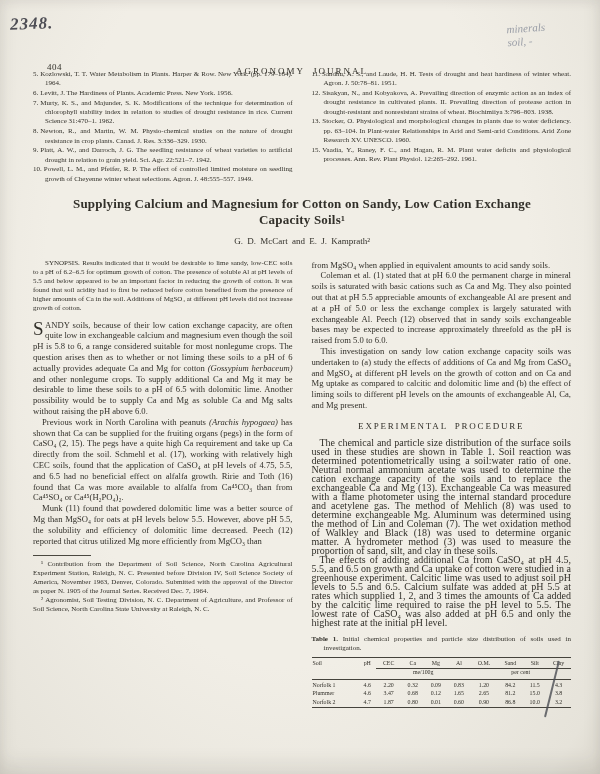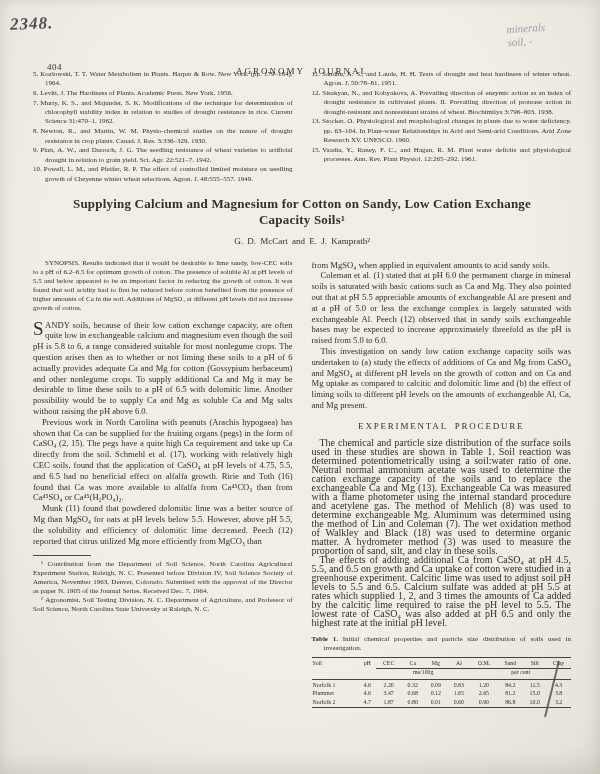--- a/index.html
+++ b/index.html
@@ -24,21 +24,21 @@
   .ref { padding-left:12px; text-indent:-12px; margin-bottom:0.5px; }
   .ref .num { padding-right:2px; }
   .titleblock { text-align:center; margin-top:11px; }
   .arttitle { font-size:13px; font-weight:bold; line-height:16.5px; width:470px; margin:0 auto; letter-spacing:0.2px; }
   .authors { font-size:9px; margin-top:7px; word-spacing:2px; }
   .main { margin-top:13px; }
   .synopsis { font-size:7px; line-height:9px; text-align:justify; text-indent:12px; margin-bottom:7px; }
   .body-p { font-size:8.6px; line-height:10.8px; text-align:justify; }
   .body-p.ind { text-indent:9px; }
   .dropcap { float:left; font-size:19px; line-height:17px; padding-right:1.5px; }
-  .species { }
+  .species { font-style:italic; }
   .fnrule { width:58px; border:none; border-top:0.8px solid #4a4840; margin:9px 0 4px 0; }
   .fn { font-size:7px; line-height:9px; text-align:justify; text-indent:8px; }
   .sechead { text-align:center; font-size:9px; font-weight:normal; letter-spacing:1.8px; word-spacing:3px; margin:10px 0 7px 0; }
   .exp-p { font-size:10px; line-height:9px; text-align:justify; text-indent:8px; }
   .tblcap { font-size:7px; line-height:9px; text-align:justify; margin-top:8px; padding-left:12px; text-indent:-12px; }
   .tblcap b { font-weight:bold; }
   table.soil { width:100%; border-collapse:collapse; margin-top:4px; font-size:5.9px; line-height:7.5px; border-top:0.8px solid #45433c; border-bottom:0.8px solid #45433c; }
   table.soil th, table.soil td { font-weight:normal; padding:0.5px 1px; text-align:center; white-space:nowrap; }
   table.soil th { padding-top:2px; }
   table.soil .soilcol { text-align:left; }

